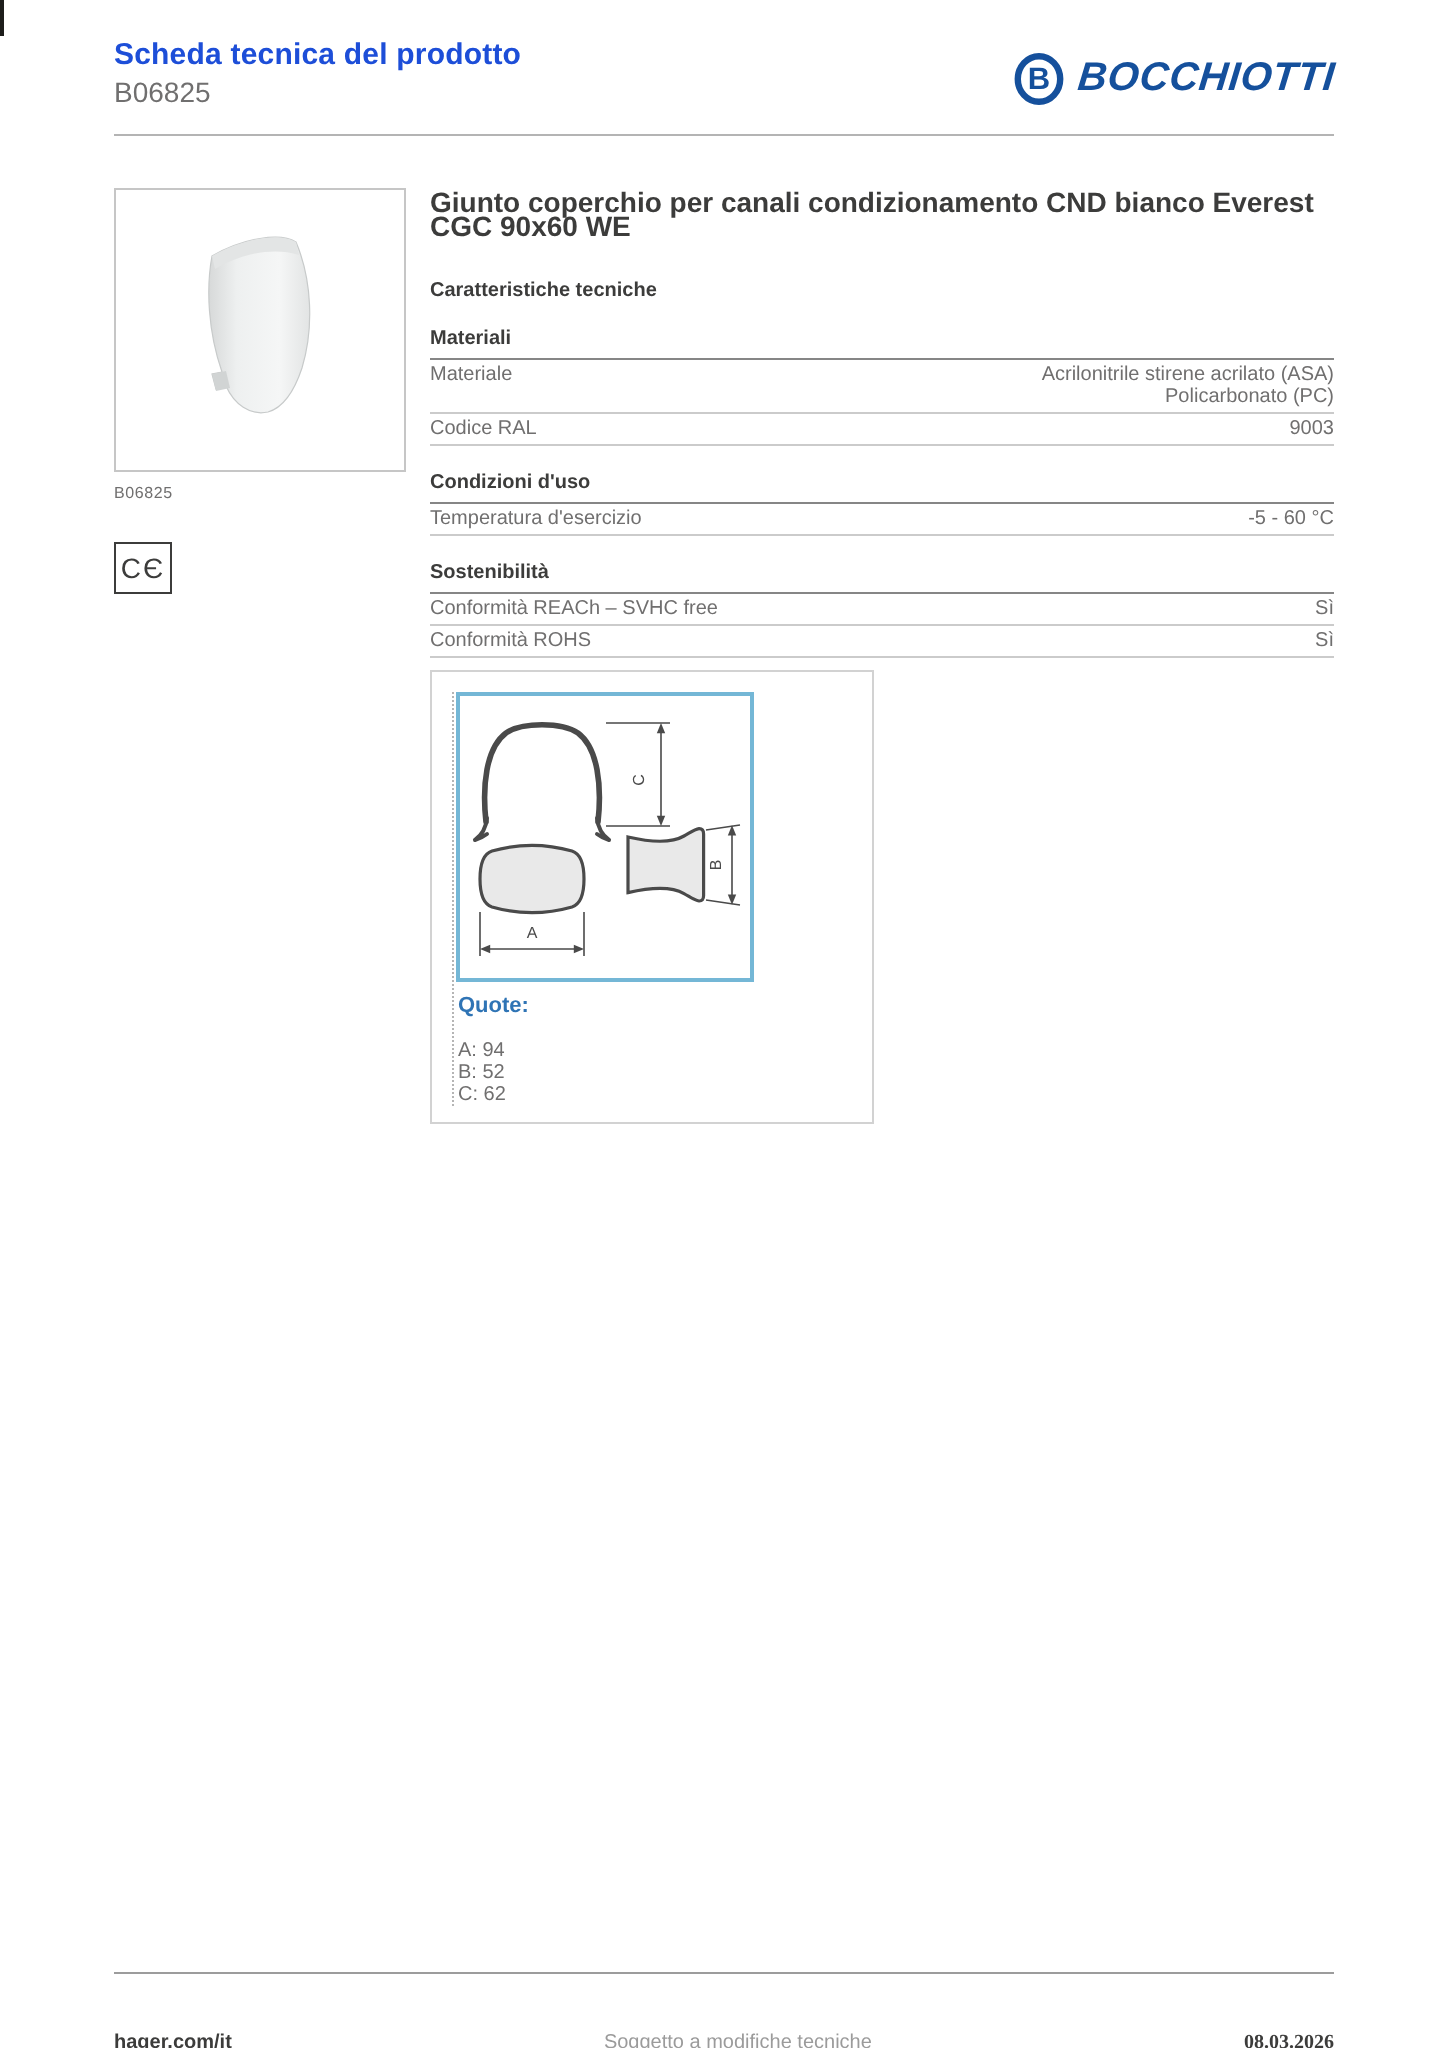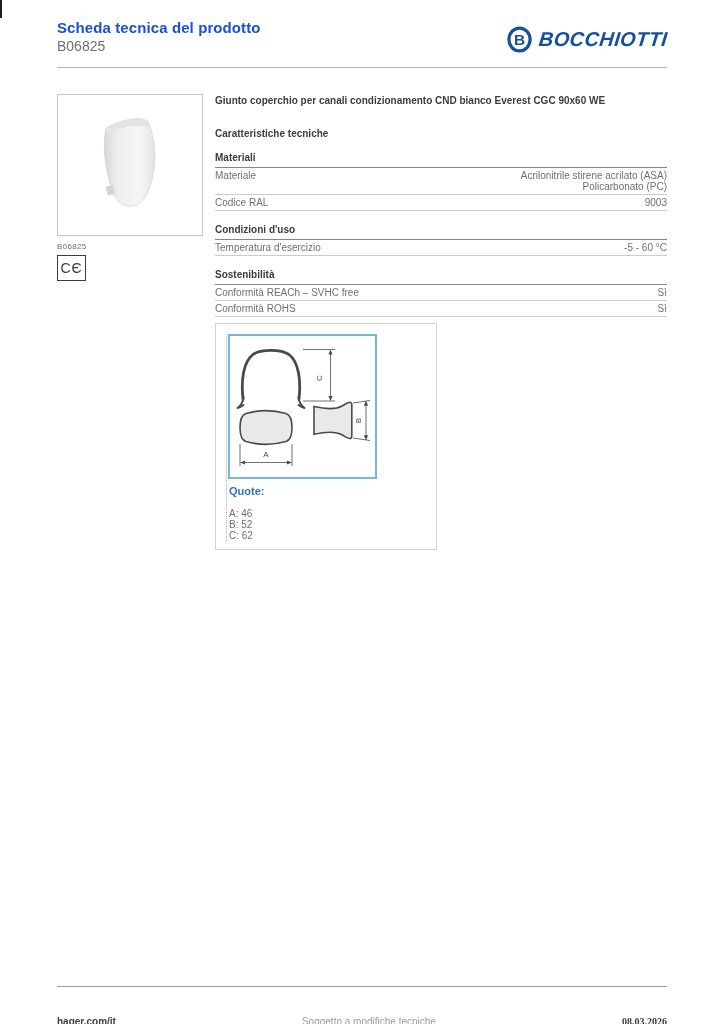--- a/index.html
+++ b/index.html
@@ -14,25 +14,25 @@
   .logo { display:flex; align-items:center; gap:6px; margin-top:7px; }
   .logo-word { color:#15509c; font-size:20px; font-weight:bold; font-style:italic; letter-spacing:0.4px; transform:skewX(-6deg); }
   .rule { height:1px; background:#b4b4b4; margin:11px 57px 0; }
 
   
   .content { display:flex; gap:12px; padding:26px 57px 0; }
   .left-col { width:146px; flex:none; }
   .product-box { width:146px; height:142px; border:1px solid #c6c6c6; background:#fff;
                  display:flex; align-items:center; justify-content:center; }
   .product-caption { font-size:8px; color:#706f6f; margin-top:6px; letter-spacing:0.3px; }
-  .ce-box { margin-top:4px; width:29px; height:26px; border:1px solid #3c3c3b; color:#3c3c3b;
+  .ce-box { margin-top:20px; width:29px; height:26px; border:1px solid #3c3c3b; color:#3c3c3b;
             display:flex; align-items:center; justify-content:center; font-size:14px; letter-spacing:1px; padding-bottom:1px; }
   .right-col { flex:1; min-width:0; }
 
-  .product-title { font-size:10px; font-weight:bold; color:#3c3c3b; line-height:12px; margin-top:1px; }
+  .product-title { font-size:14px; font-weight:bold; color:#3c3c3b; line-height:12px; margin-top:1px; }
   .char-heading  { font-size:10px; font-weight:bold; color:#3c3c3b; margin-top:21px; }
   .section { margin-top:13px; }
   .sec-title { font-size:10px; font-weight:bold; color:#3c3c3b; padding-bottom:4px; border-bottom:1px solid #868686; }
   .row { display:flex; justify-content:space-between; align-items:flex-start; gap:10px;
          border-bottom:1px solid #cbcbcb; padding:2px 0; font-size:10px; color:#706f6f; line-height:11px; min-height:15px; }
   .row-value { text-align:right; white-space:pre-line; }
 
   .illus-heading { margin-top:20px; font-size:10px; font-weight:bold; color:#3c3c3b; }
   .illus-box { margin-top:6px; width:222px; height:227px; border:1px solid #d2d2d2; position:relative; background:#fff; }
   .illus-dotted { position:absolute; left:10px; top:10px; bottom:8px; width:0; border-left:1px dotted #b5b5b5; }
@@ -164,21 +164,21 @@
             <g>
               <path d="M123,67 L140,64.5 M123,102 L140,104.5 M136,68.5 L136,100.5" stroke="#4a4a4a" stroke-width="0.8" fill="none"></path>
               <path d="M136,64.6 L133.9,69.7 L138.1,69.7 Z" fill="#4a4a4a"></path>
               <path d="M136,104.4 L133.9,99.3 L138.1,99.3 Z" fill="#4a4a4a"></path>
               <text transform="rotate(-90 130.5 84.5)" x="130.5" y="84.5" font-size="8" fill="#4a4a4a" text-anchor="middle" font-family="Liberation Sans, sans-serif">B</text>
             </g>
           </svg>
         </div>
         <div class="quote-label">Quote:</div>
         <div class="quote-lines">
-          <div>A: 46</div>
+          <div>A: 94</div>
           <div>B: 52</div>
           <div>C: 62</div>
         </div>
       </div>
     </div>
   </div>
 
   <div class="footer-rule"></div>
   <div class="footer">
     <span class="f-site">hager.com/it</span>

